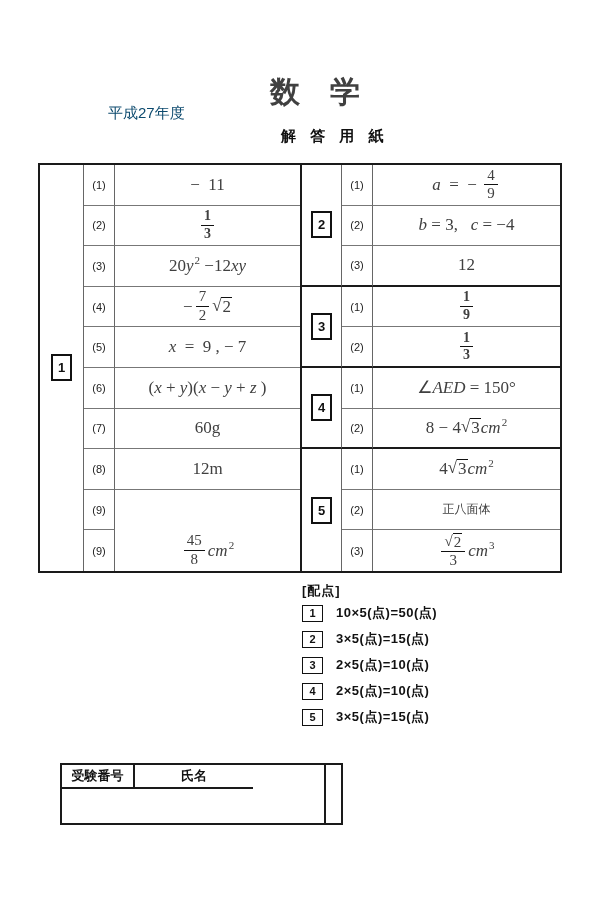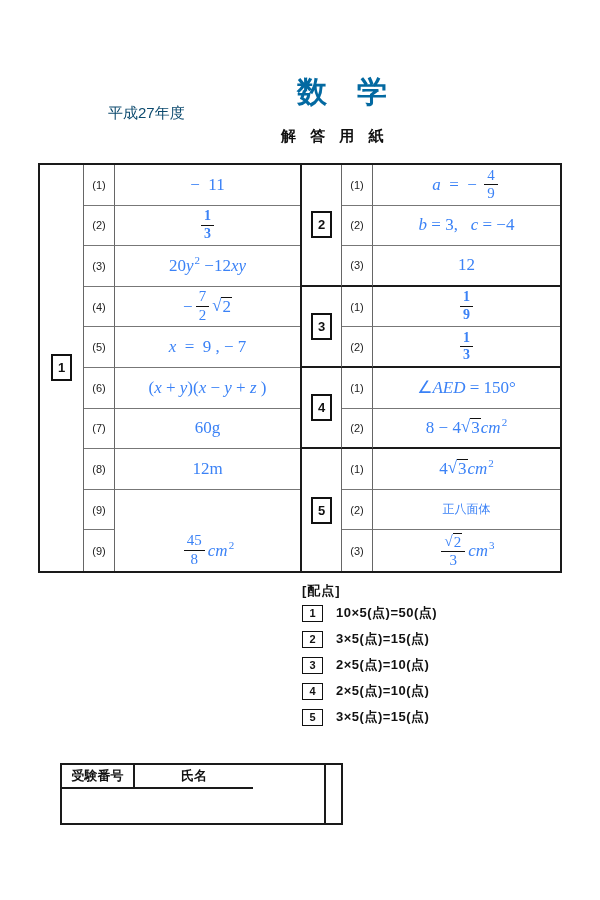--- a/index.html
+++ b/index.html
@@ -1,35 +1,35 @@
 <!DOCTYPE html>
 <html><head>
 <meta charset="utf-8">
 <style>
   html,body{margin:0;padding:0;background:#fff;}
   .page{position:relative;width:600px;height:900px;background:#ffffff;overflow:hidden;
         font-family:"Liberation Sans",sans-serif;color:#111;}
 
   
   .year{position:absolute;left:108px;top:88px;font-size:15px;color:#0c4a6e;margin-top:16px;}
-  .title{position:absolute;left:297px;top:72px;font-size:30px;font-weight:700;color:#0369a1;}
+  .title{position:absolute;left:270px;top:72px;font-size:30px;font-weight:700;color:#404040;}
   .subtitle{position:absolute;left:281px;top:127px;font-size:15px;font-weight:700;letter-spacing:5px;color:#111;}
 
   
   .answers{position:absolute;left:38px;top:163px;width:524px;height:410px;
            border:2px solid #1a1a1a;box-sizing:border-box;display:flex;background:#fff;}
   .half{display:grid;grid-template-rows:repeat(10,1fr);height:100%;box-sizing:border-box;}
   .half.left{width:262px;border-right:2px solid #1a1a1a;grid-template-columns:44px 31px 1fr;}
   .half.right{flex:1;grid-template-columns:40px 31px 1fr;}
   .cell{display:flex;align-items:center;justify-content:center;box-sizing:border-box;background:#fff;}
   .pcell{border-right:1px solid #666;}
   .icell{border-right:1px solid #666;border-bottom:1px solid #777;
          font-size:11px;color:#222;letter-spacing:0;}
   .acell{border-bottom:1px solid #777;font-family:"Liberation Serif",serif;
-         font-size:17px;color:#3b82f6;white-space:pre;}
+         font-size:17px;color:#404040;white-space:pre;}
   .thick{border-bottom:2px solid #1a1a1a !important;}
   .last{border-bottom:none !important;}
 
   .numbox{display:flex;align-items:center;justify-content:center;width:21px;height:27px;
           border:2px solid #111;font-family:"Liberation Sans",sans-serif;
           font-size:13px;font-weight:600;background:#fff;box-sizing:border-box;}
 
   
   .it{font-style:italic;}
   .tx{}

